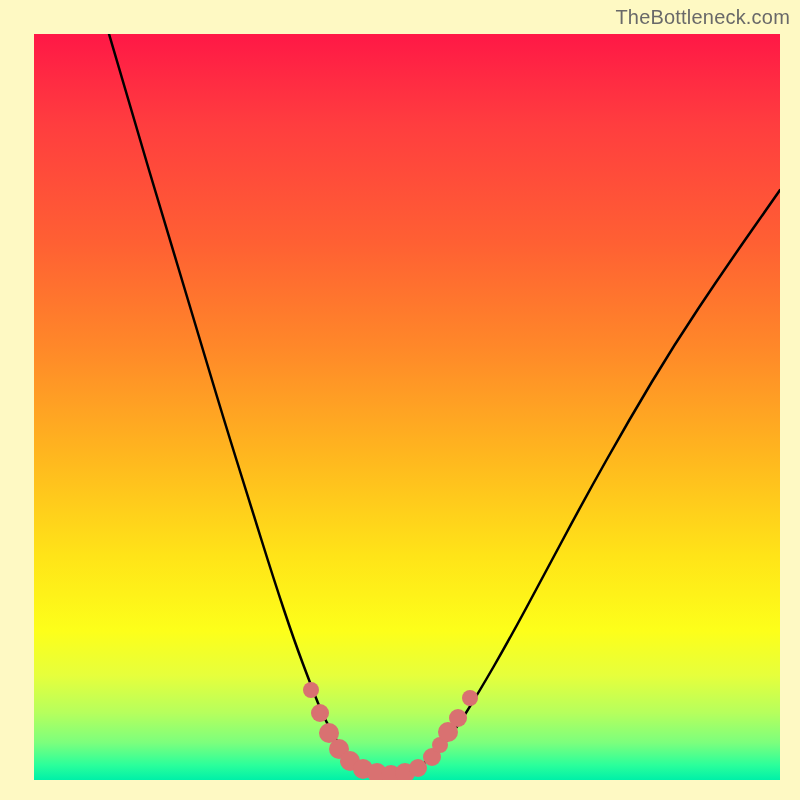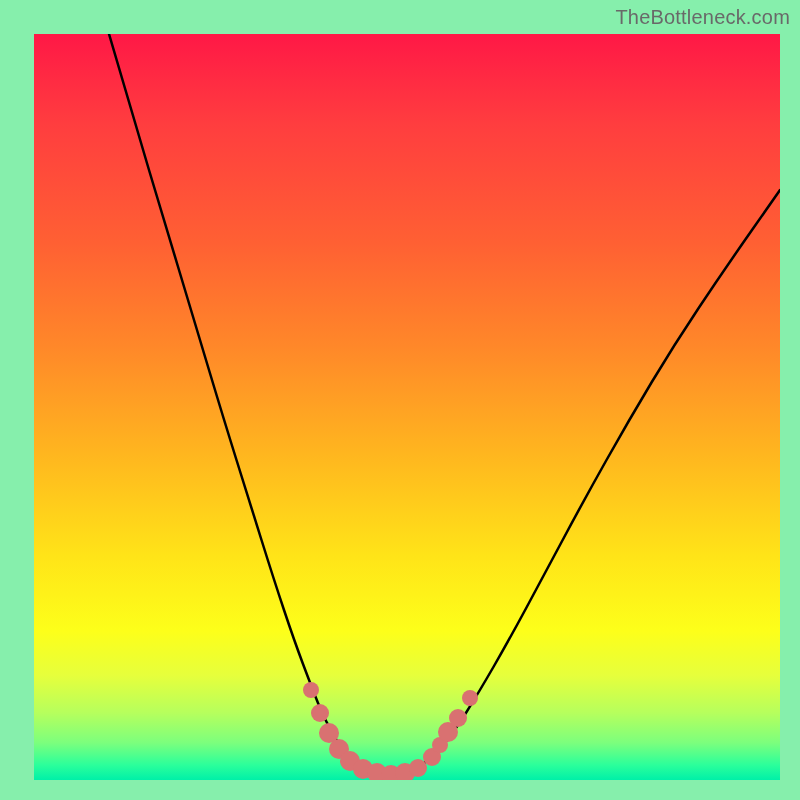--- a/index.html
+++ b/index.html
@@ -7,21 +7,21 @@
     padding: 0;
     width: 800px;
     height: 800px;
     background: #000000;
     overflow: hidden;
   }
   .outer {
     position: relative;
     width: 800px;
     height: 800px;
-    background: #86efac;
+    background: #fef9c3;
   }
   .watermark {
     position: absolute;
     top: 6px;
     right: 10px;
     font-family: Arial, Helvetica, sans-serif;
     font-size: 20px;
     font-weight: 500;
     color: #696969;
     letter-spacing: 0.2px;

